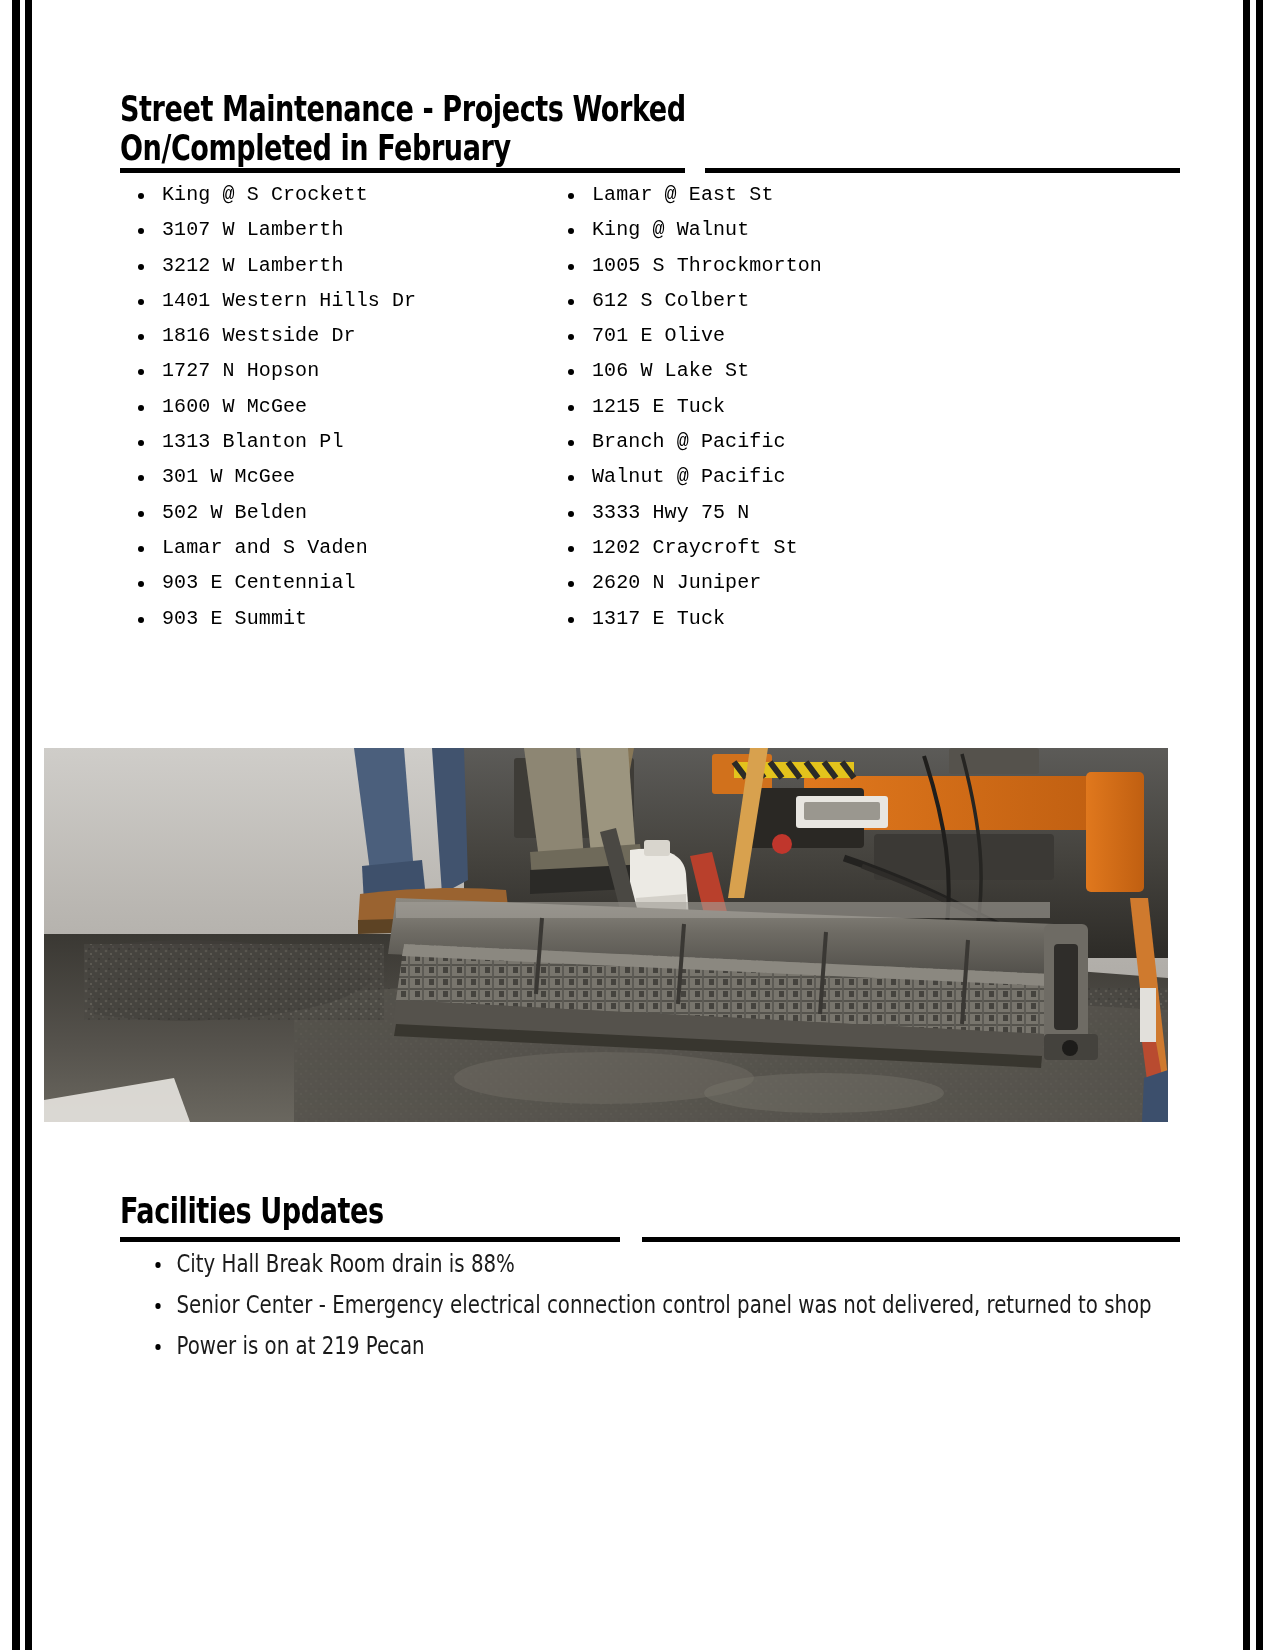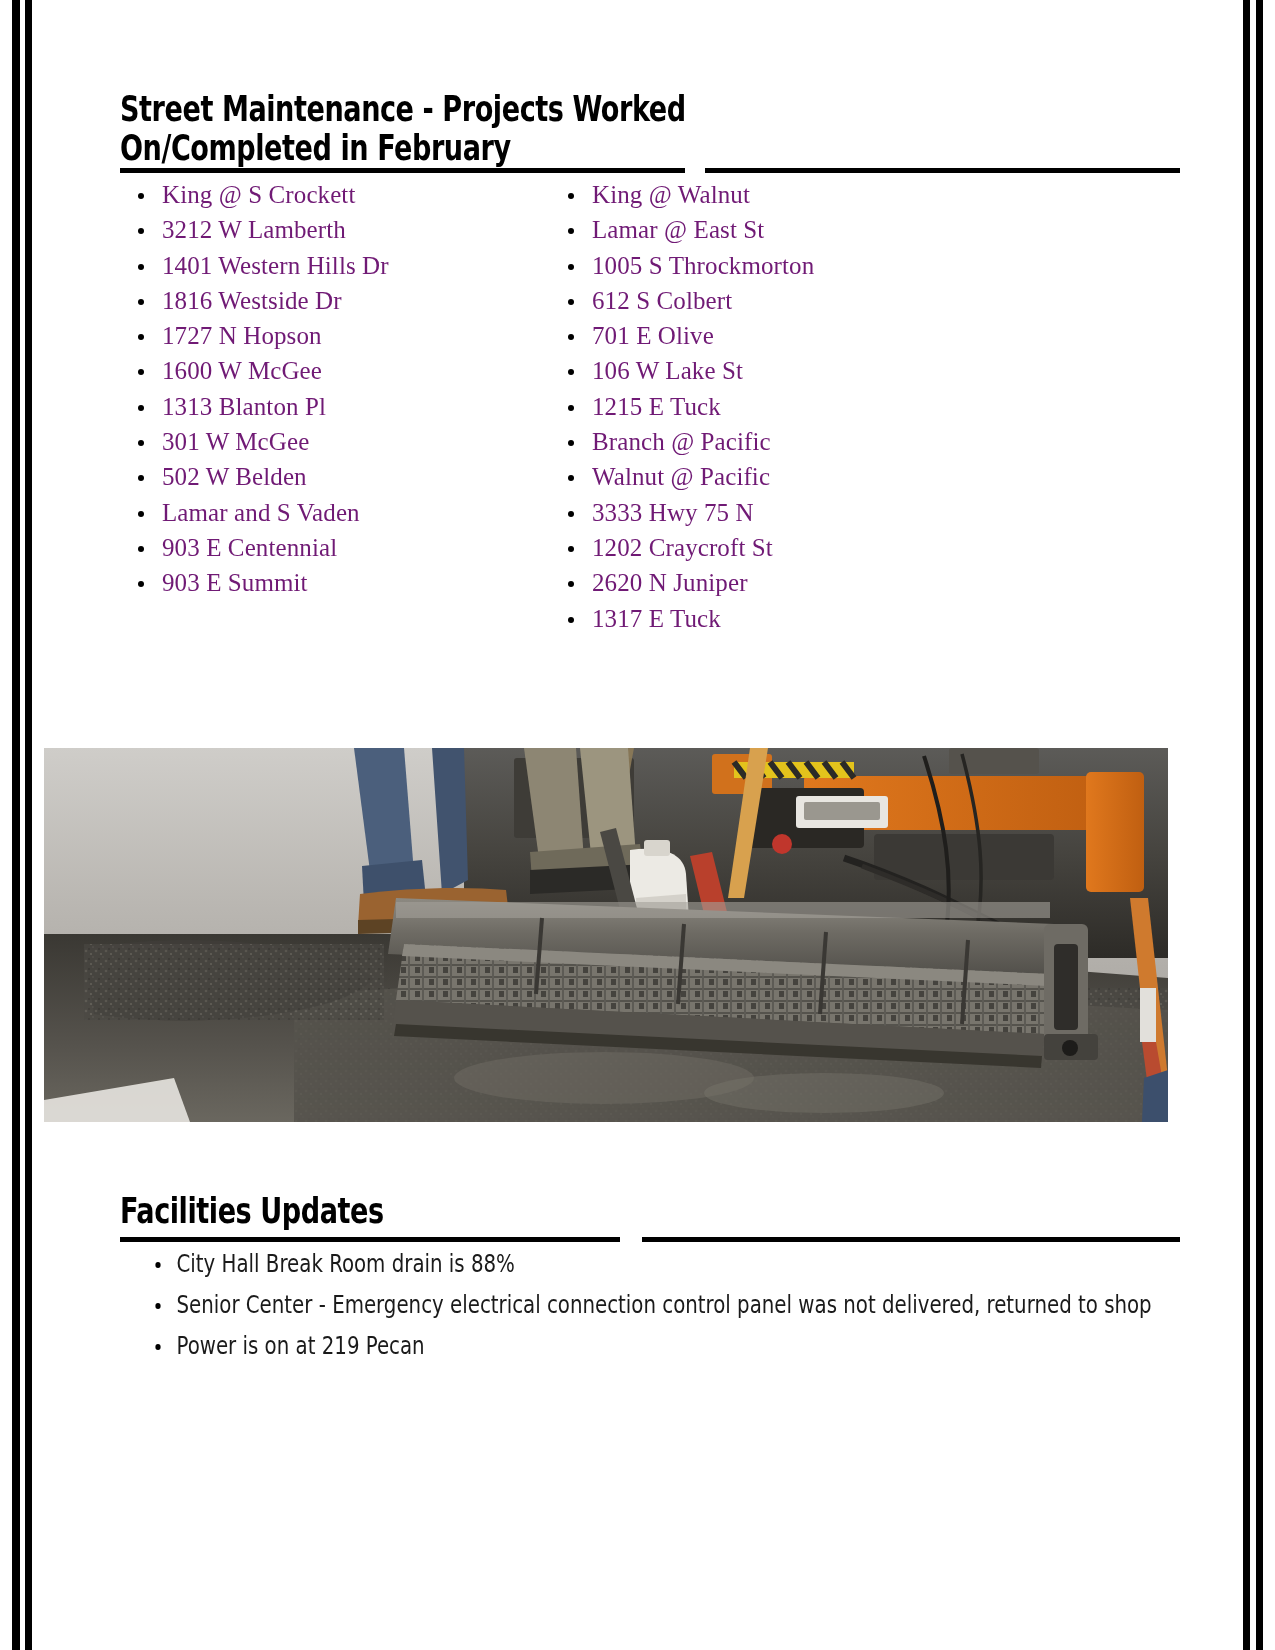--- a/index.html
+++ b/index.html
@@ -60,25 +60,25 @@
   }
   .projects-col { width: 430px; }
   .projects-col.right { width: 520px; }
 
   ul.plain {
     margin: 0; padding: 0; list-style: none;
   }
   ul.plain > li {
     position: relative;
     padding-left: 42px;
-    font-family: Liberation Serif, serif;
+    font-family: Liberation Mono, monospace;
     font-weight: 300;
-    font-size: 25px;
+    font-size: 20px;
     line-height: 35.3px;
-    color: #701a75;
+    color: #000000;
     letter-spacing: 0.1px;
     white-space: nowrap;
   }
   ul.plain > li::before {
     content: "";
     position: absolute;
     left: 18px; top: 16px;
     width: 6px; height: 6px;
     border-radius: 50%;
     background: #000000;
@@ -143,37 +143,38 @@
   <div class="rule-row" style="left:76px; top:168px; width:1060px;">
     <div class="rule" style="width:565px;"></div>
     <div class="rule" style="width:20px; background:transparent;"></div>
     <div class="rule" style="width:475px;"></div>
   </div>
 
   <div class="projects-block">
     <div class="projects-col left">
       <ul class="plain">
         <li>King @ S Crockett</li>
+        <li>3107 W Lamberth</li>
         <li>3212 W Lamberth</li>
         <li>1401 Western Hills Dr</li>
         <li>1816 Westside Dr</li>
         <li>1727 N Hopson</li>
         <li>1600 W McGee</li>
         <li>1313 Blanton Pl</li>
         <li>301 W McGee</li>
         <li>502 W Belden</li>
         <li>Lamar and S Vaden</li>
         <li>903 E Centennial</li>
         <li>903 E Summit</li>
       </ul>
     </div>
     <div class="projects-col right">
       <ul class="plain">
+        <li>Lamar @ East St</li>
         <li>King @ Walnut</li>
-        <li>Lamar @ East St</li>
         <li>1005 S Throckmorton</li>
         <li>612 S Colbert</li>
         <li>701 E Olive</li>
         <li>106 W Lake St</li>
         <li>1215 E Tuck</li>
         <li>Branch @ Pacific</li>
         <li>Walnut @ Pacific</li>
         <li>3333 Hwy 75 N</li>
         <li>1202 Craycroft St</li>
         <li>2620 N Juniper</li>

